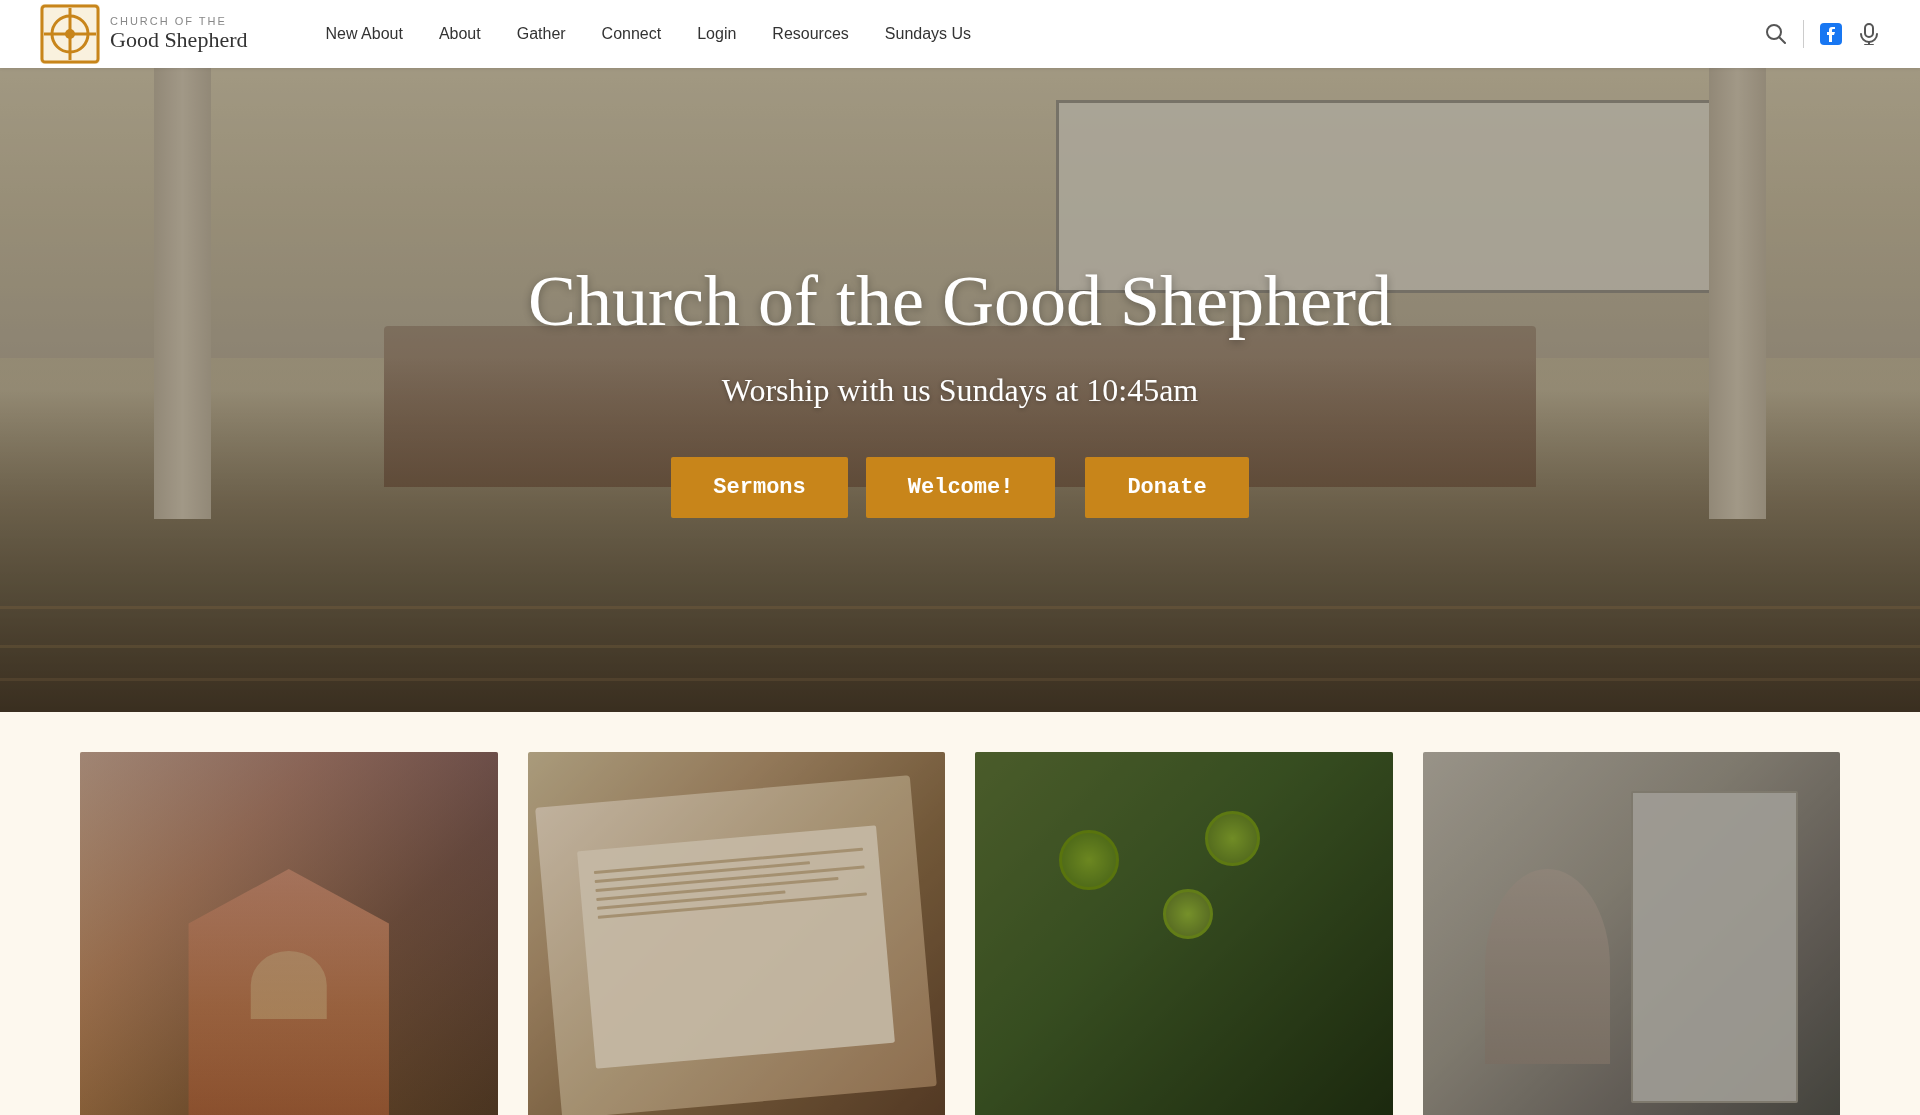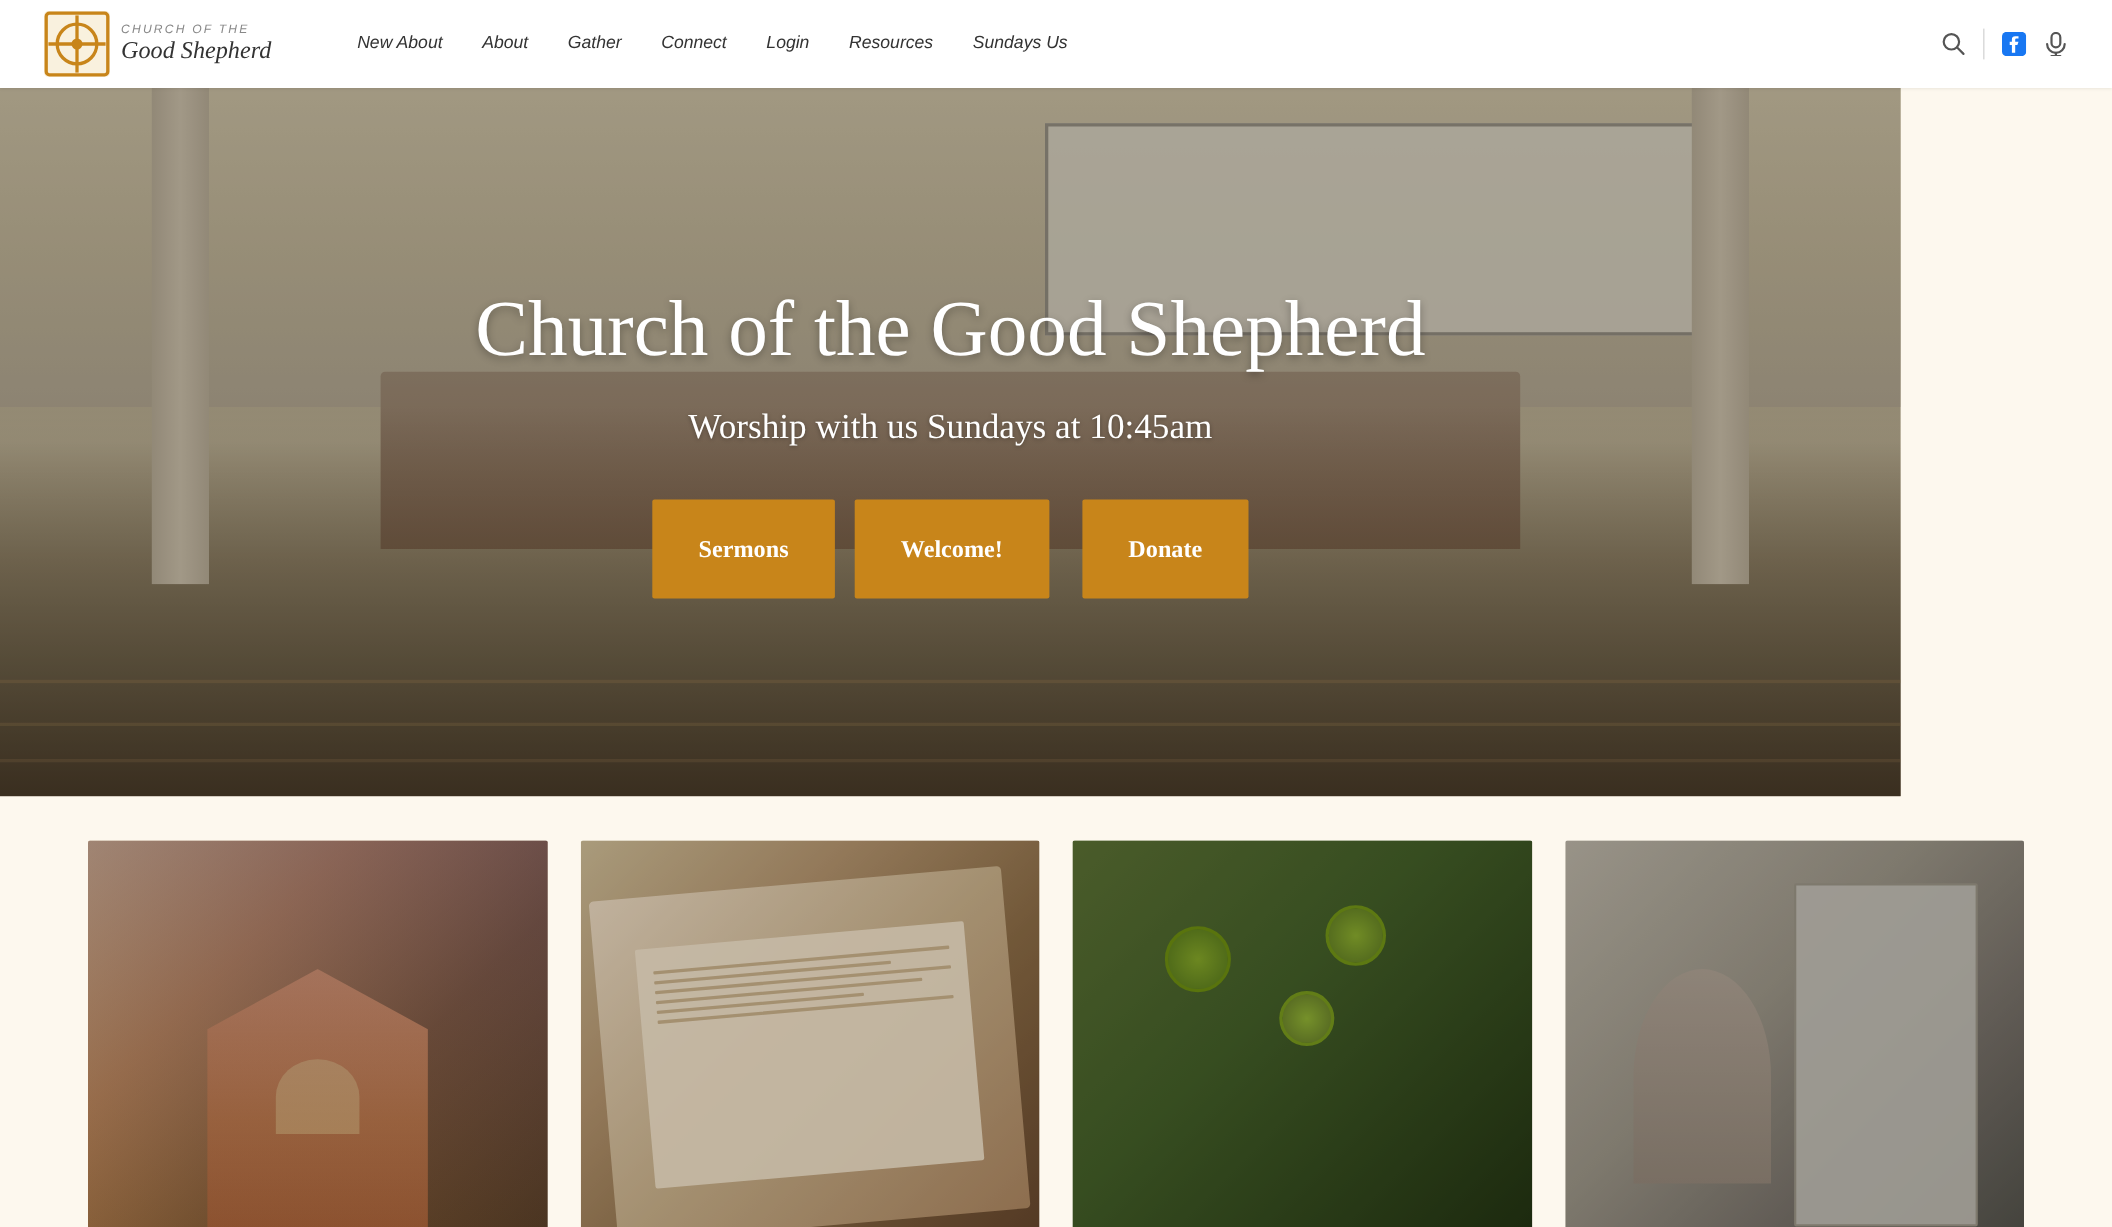--- a/index.html
+++ b/index.html
@@ -1,28 +1,27 @@
 <!DOCTYPE html>
 <html><head>
   <meta charset="utf-8">
   <style>
     * { margin: 0; padding: 0; box-sizing: border-box; }
     body { font-family: Georgia, 'Times New Roman', serif; background: #fdf8ee; width: 1920px; }
 
     
     .header {
       background: #fff;
-      height: 80px;
+      height: 68px;
       display: flex;
       align-items: center;
       padding: 0 40px;
       position: relative;
       z-index: 100;
       box-shadow: 0 1px 3px rgba(0,0,0,0.08);
-      font-style: italic;
     }
     .logo-area {
       display: flex;
       align-items: center;
       gap: 10px;
       margin-right: 60px;
       text-decoration: none;
     }
     .logo-icon {
       width: 60px;
@@ -80,21 +79,21 @@
       cursor: pointer;
       font-size: 22px;
       color: #555;
       display: flex;
       align-items: center;
     }
 
     
     .hero {
       position: relative;
-      width: 1728px;
+      width: 1920px;
       height: 644px;
       overflow: hidden;
       display: flex;
       flex-direction: column;
       align-items: center;
       justify-content: center;
     }
     
     .hero-img-sim {
       position: absolute;
@@ -133,23 +132,23 @@
       margin-bottom: 48px;
       text-shadow: 0 1px 4px rgba(0,0,0,0.3);
       font-family: Georgia, serif;
     }
     .hero-buttons {
       display: flex;
       gap: 18px;
       justify-content: center;
     }
     .hero-btn {
-      padding: 32px 42px;
+      padding: 18px 42px;
       font-size: 22px;
-      font-family: Liberation Serif, serif;
+      font-family: Liberation Mono, monospace;
       font-weight: bold;
       border: none;
       cursor: pointer;
       border-radius: 2px;
     }
     .btn-sermons {
       background: #c8851a;
       color: #fff;
     }
     .btn-welcome {

